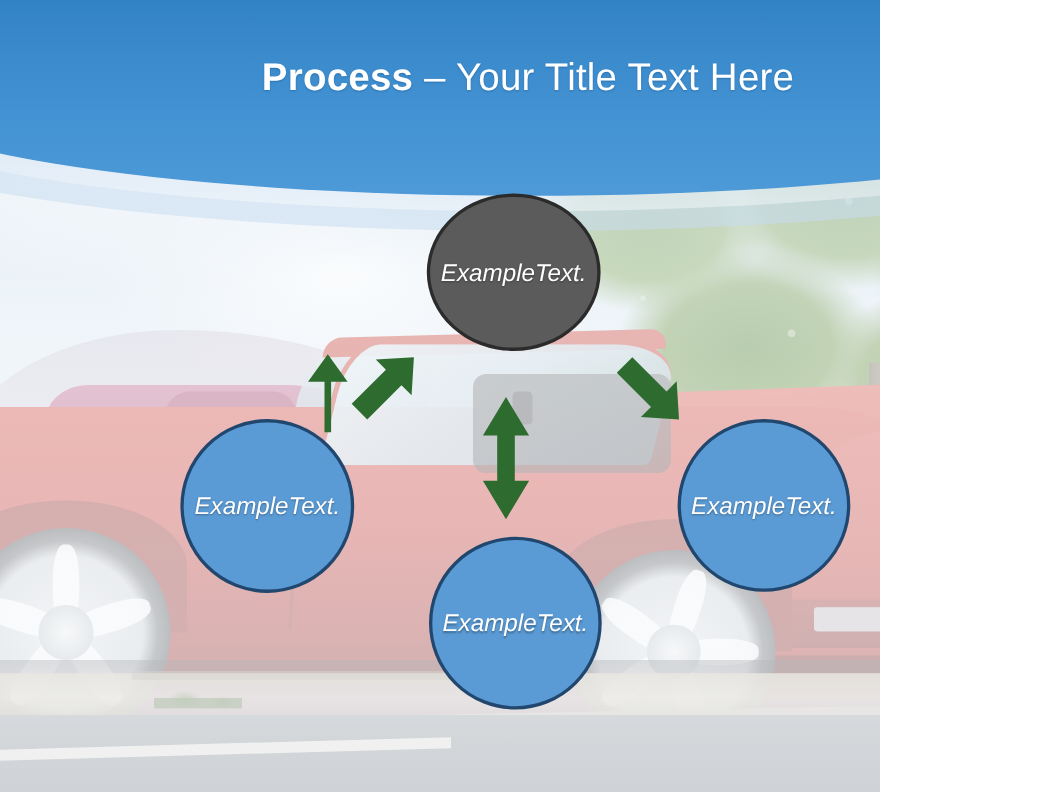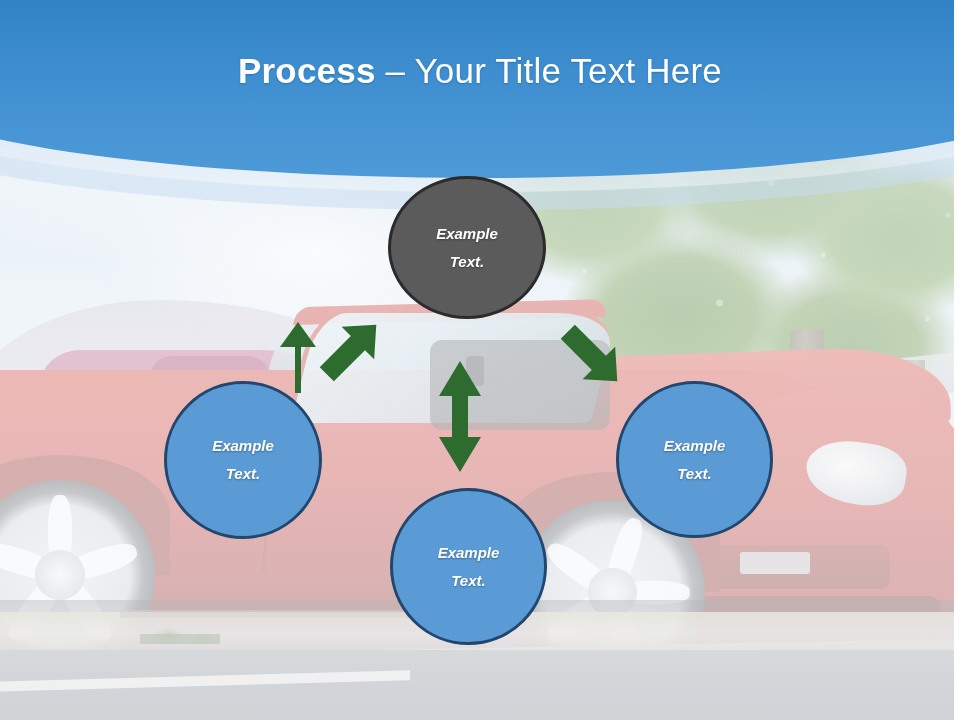--- a/index.html
+++ b/index.html
@@ -7,21 +7,21 @@
     margin: 0;
     padding: 0;
     background: #ffffff;
   }
   body {
     font-family: "Liberation Sans", sans-serif;
   }
 
   #slide {
     position: relative;
-    width: 954px;
+    width: 800px;
     height: 720px;
     overflow: hidden;
     background: #701a75;
   }
 
   
   .photo-stage {
     position: absolute;
     left: 0;
     top: 0;
@@ -399,28 +399,28 @@
   .slide-title .t-bold { font-weight: bold; }
   .slide-title .t-light { font-weight: normal; }
 
   
   .diagram { position: absolute; left: 0; top: 0; width: 960px; height: 720px; z-index: 30; }
 
   .node {
     position: absolute;
     border-radius: 50%;
     display: flex;
-    flex-direction: column;
+    flex-direction: row;
     align-items: center;
     justify-content: center;
     box-sizing: border-box;
     color: #ffffff;
     font-style: italic;
-    font-weight: bold;
-    font-size: 15px;
+    font-weight: normal;
+    font-size: 22px;
     line-height: 28px;
     text-align: center;
     text-shadow: 0 1px 2px rgba(0,0,0,.35);
     user-select: none;
   }
   .node .ln { display: block; }
 
   #node-top {
     left: 388px; top: 176px;
     width: 158px; height: 143px;

